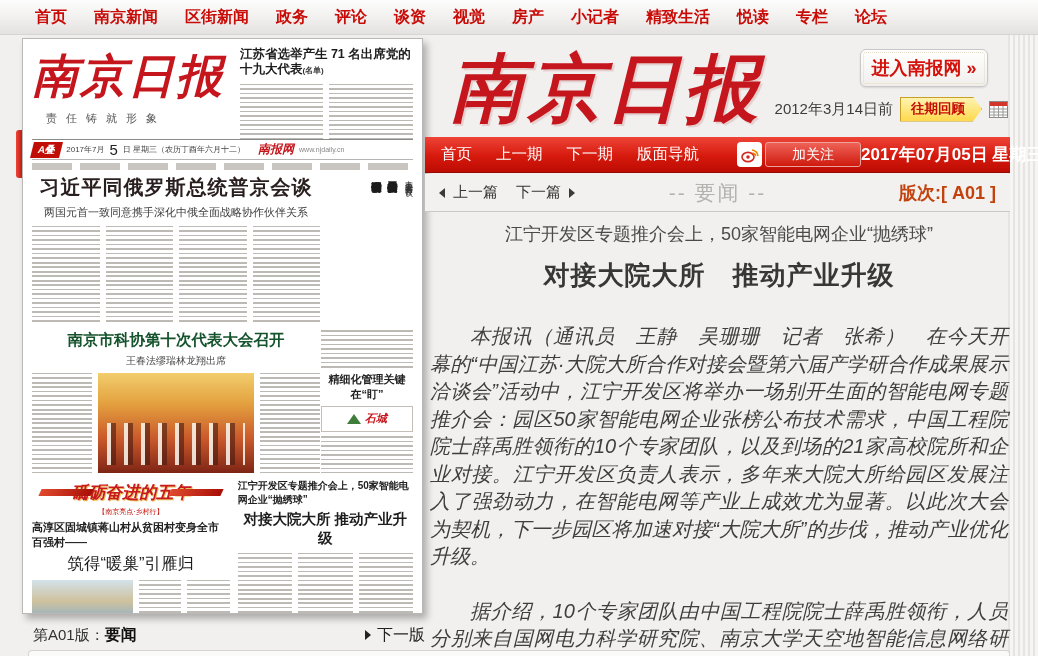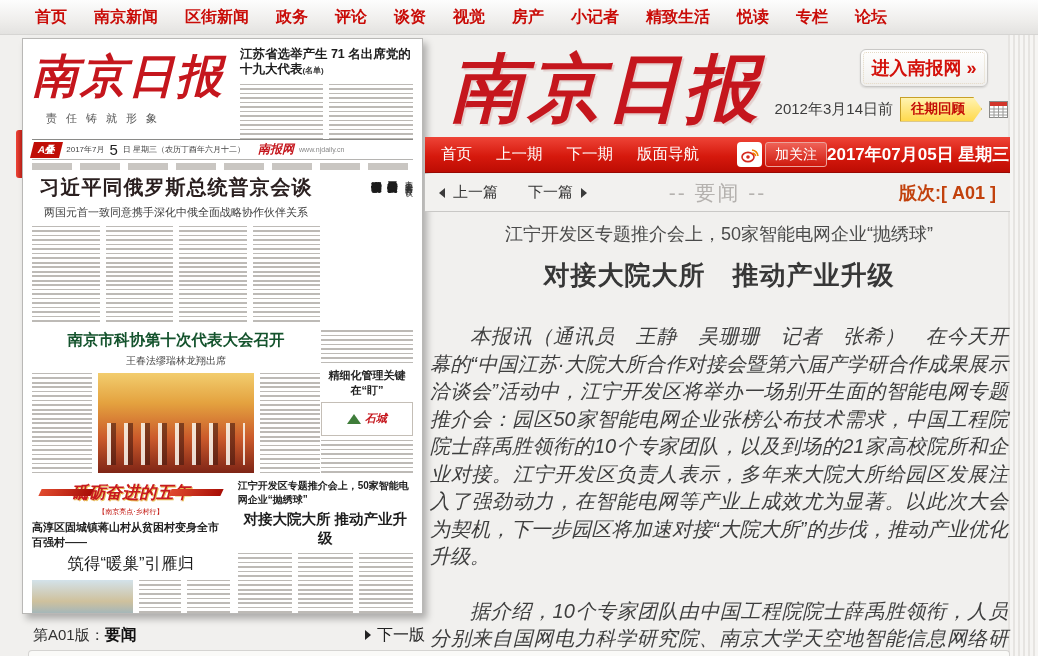--- a/index.html
+++ b/index.html
@@ -55,21 +55,21 @@
   .photo-stage { flex:2.6; position:relative;
     background:linear-gradient(180deg,#f2cd6e 0%,#e4a23f 30%,#cb5a2b 65%,#7e2516 100%); }
   .photo-stage::after { content:""; position:absolute; left:6%; right:6%; bottom:8%; height:42%;
     background:repeating-linear-gradient(90deg,rgba(250,248,240,.85) 0 4px,rgba(70,25,15,.6) 4px 9px,transparent 9px 17px); }
   .np-mid-right { width:92px; display:flex; flex-direction:column; }
   .vrow { display:flex; flex-direction:row; justify-content:flex-end; gap:3px; height:152px; }
   .vt { writing-mode:vertical-rl; text-orientation:upright; overflow:hidden; }
   .vt.small { font-size:8px; color:#333; letter-spacing:1px; }
   .vt.big { font-size:10px; font-weight:bold; color:#1d1d1d; line-height:13px; }
   .np-s3t { font-size:11px; font-weight:bold; color:#222; text-align:center; margin:4px 0; }
-  .sc-logo { border:1px solid #c4beb6; height:34px; display:flex; align-items:center; justify-content:center; gap:4px; }
+  .sc-logo { border:1px solid #c4beb6; height:26px; display:flex; align-items:center; justify-content:center; gap:4px; }
   .sc-hill { width:0; height:0; border-left:7px solid transparent; border-right:7px solid transparent; border-bottom:10px solid #3f7d3a; }
   .sc-txt { font-family:"DejaVu Serif", serif; font-style:italic; font-weight:bold; color:#c5161d; font-size:11px; }
 
   .np-bottom { display:flex; gap:8px; margin-top:6px; }
   .np-bl { width:53%; }
   .np-br { width:47%; }
   .np-banner { text-align:center; position:relative; margin:2px 0 3px 0; }
   .np-banner .bt { font-family:"DejaVu Serif", serif; font-style:italic; font-weight:bold;
     font-size:17px; color:#c8191f; text-shadow:1px 1px 0 #e8c25a; }
   .np-banner::before,.np-banner::after { content:""; position:absolute; top:8px; width:52px; height:7px;
@@ -102,21 +102,21 @@
     color:#c40d06; font-size:13.5px; font-weight:bold; padding:2px 16px 3px 10px; cursor:pointer;
     clip-path:polygon(0 0, calc(100% - 9px) 0, 100% 50%, calc(100% - 9px) 100%, 0 100%); }
   .cal-icon { width:19px; height:17px; cursor:pointer; }
 
   .redbar { position:absolute; left:425px; top:137px; width:585px; height:36px;
     background:linear-gradient(180deg,#ee4437 0%,#d6190d 55%,#bd0c03 100%);
     border-bottom:1px solid #980903; display:flex; align-items:center; padding:0 12px 0 16px; }
   .redbar a { color:#fff; font-size:15.5px; text-decoration:none; margin-right:24px; cursor:pointer; white-space:nowrap; }
   .weibo-box { width:25px; height:25px; background:#fff; border-radius:4px; margin-left:14px;
     display:flex; align-items:center; justify-content:center; cursor:pointer; flex:0 0 auto; }
-  .follow-btn { height:25px; margin-left:3px; padding:0 9px; display:flex; align-items:center;
+  .follow-btn { height:25px; margin-left:3px; padding:0 26px; display:flex; align-items:center;
     background:linear-gradient(180deg,#ef6257,#cf1a0e); border:1px solid #eba49c; border-radius:3px;
     color:#fff; font-size:14px; cursor:pointer; white-space:nowrap; }
   .redbar-date { margin-left:auto; color:#fff; font-size:17px; font-weight:bold; white-space:nowrap; }
 
   .artnav { position:absolute; left:425px; top:174px; width:585px; height:38px;
     background:#f2f1ef; border-bottom:1px solid #c9c8c6; display:flex; align-items:center; padding:0 14px; }
   .artnav .nav-l { display:flex; align-items:center; gap:8px; }
   .tri-l { width:0; height:0; border-top:5px solid transparent; border-bottom:5px solid transparent; border-right:6px solid #3a3a3a; }
   .tri-r { width:0; height:0; border-top:5px solid transparent; border-bottom:5px solid transparent; border-left:6px solid #3a3a3a; }
   .artnav a { color:#333; font-size:15px; text-decoration:none; cursor:pointer; }
@@ -276,21 +276,21 @@
   </div>
   <div class="follow-btn">加关注</div>
   <div class="redbar-date">2017年07月05日 星期三</div>
 </div>
 
 <div class="artnav">
   <div class="sec">--  要闻  --</div>
   <div class="nav-l">
     <span class="tri-l"></span>
     <a>上一篇</a>
-    <a style="margin-left:22px;font-family:Liberation Mono, monospace;">下一篇</a>
+    <a style="margin-left:10px;font-family:Liberation Mono, monospace;">下一篇</a>
     <span class="tri-r"></span>
   </div>
   <div class="pn">版次:[ A01 ]</div>
 </div>
 
 <div class="article">
   <div class="art-kicker">江宁开发区专题推介会上，50家智能电网企业“抛绣球”</div>
   <div class="art-title">对接大院大所　推动产业升级</div>
   <p>本报讯（通讯员　王静　吴珊珊　记者　张希）　在今天开幕的“中国江苏·大院大所合作对接会暨第六届产学研合作成果展示洽谈会”活动中，江宁开发区将举办一场别开生面的智能电网专题推介会：园区50家智能电网企业张榜公布技术需求，中国工程院院士薛禹胜领衔的10个专家团队，以及到场的21家高校院所和企业对接。江宁开发区负责人表示，多年来大院大所给园区发展注入了强劲动力，在智能电网等产业上成效尤为显著。以此次大会为契机，下一步园区将加速对接“大院大所”的步伐，推动产业优化升级。</p>
   <p>据介绍，10个专家团队由中国工程院院士薛禹胜领衔，人员分别来自国网电力科学研究院、南京大学天空地智能信息网络研究所、南京工程学院等，21所高校院所包括俄罗斯圣彼得堡彼得大帝理工大学、中国电力科学研究院、中国科学院电工研究所、华北电力大学、上海电力学院等。创新推介会模式，园区的目的是为了让对接更接地气，更有成效。</p>

